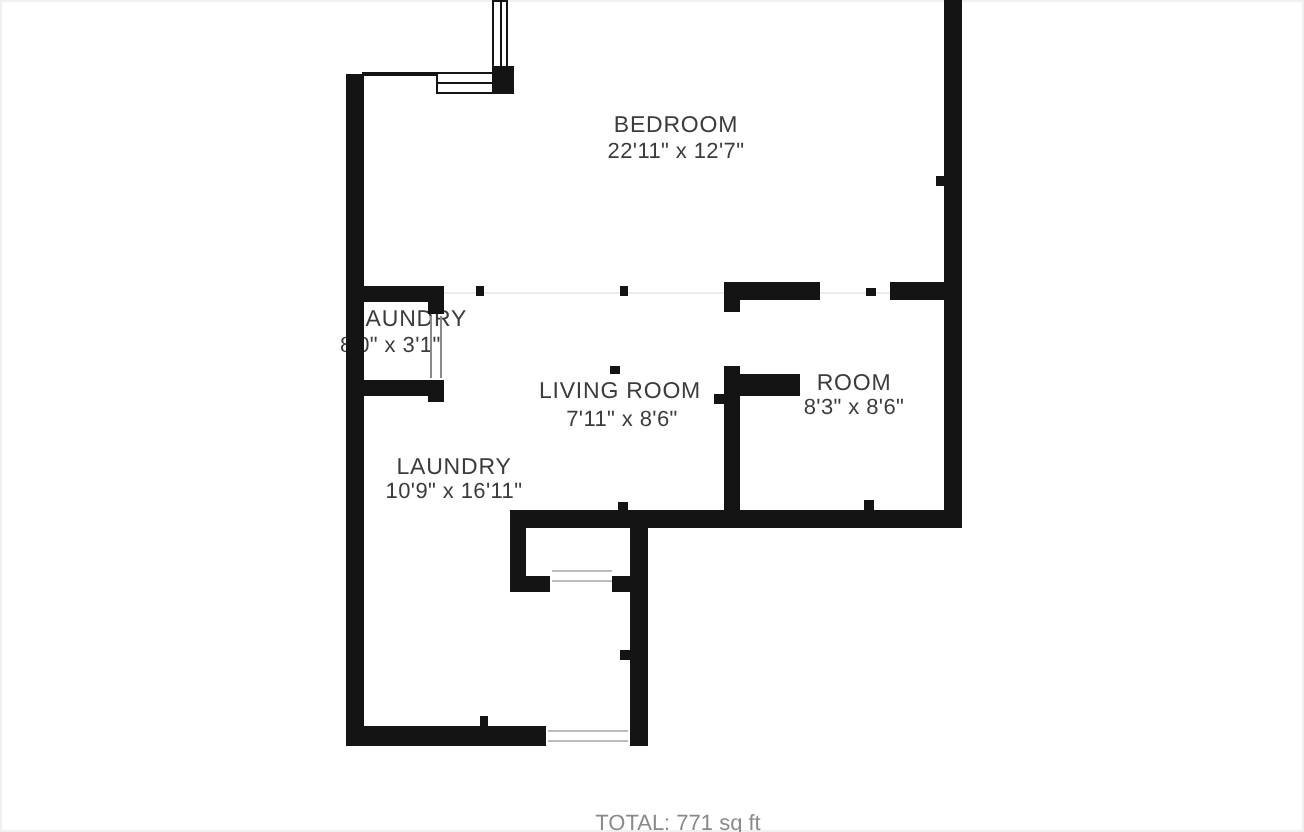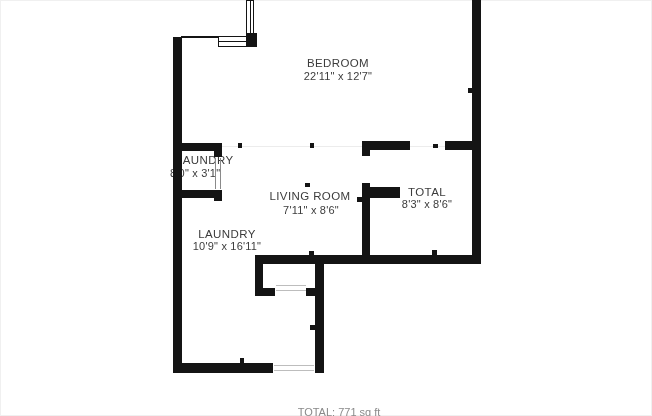--- a/index.html
+++ b/index.html
@@ -75,21 +75,21 @@
 
   <div class="label room-name" style="left:338px; top:57px;">BEDROOM</div>
   <div class="label room-dims" style="left:338px; top:70px;">22'11" x 12'7"</div>
 
   <div class="label left-aligned room-name" style="left:176px; top:154px;">LAUNDRY</div>
   <div class="label left-aligned room-dims" style="left:170px; top:167px;">8'0" x 3'1"</div>
 
   <div class="label room-name" style="left:310px; top:190px;">LIVING ROOM</div>
   <div class="label room-dims" style="left:311px; top:204px;">7'11" x 8'6"</div>
 
-  <div class="label room-name" style="left:427px; top:186px;">TOTAL</div>
+  <div class="label room-name" style="left:427px; top:186px;">ROOM</div>
   <div class="label room-dims" style="left:427px; top:198px;">8'3" x 8'6"</div>
 
   <div class="label room-name" style="left:227px; top:228px;">LAUNDRY</div>
   <div class="label room-dims" style="left:227px; top:240px;">10'9" x 16'11"</div>
 
   <div class="footer" style="left:339px; top:406px;">TOTAL: 771 sq ft</div>
 
 </div>
 
 </body></html>

